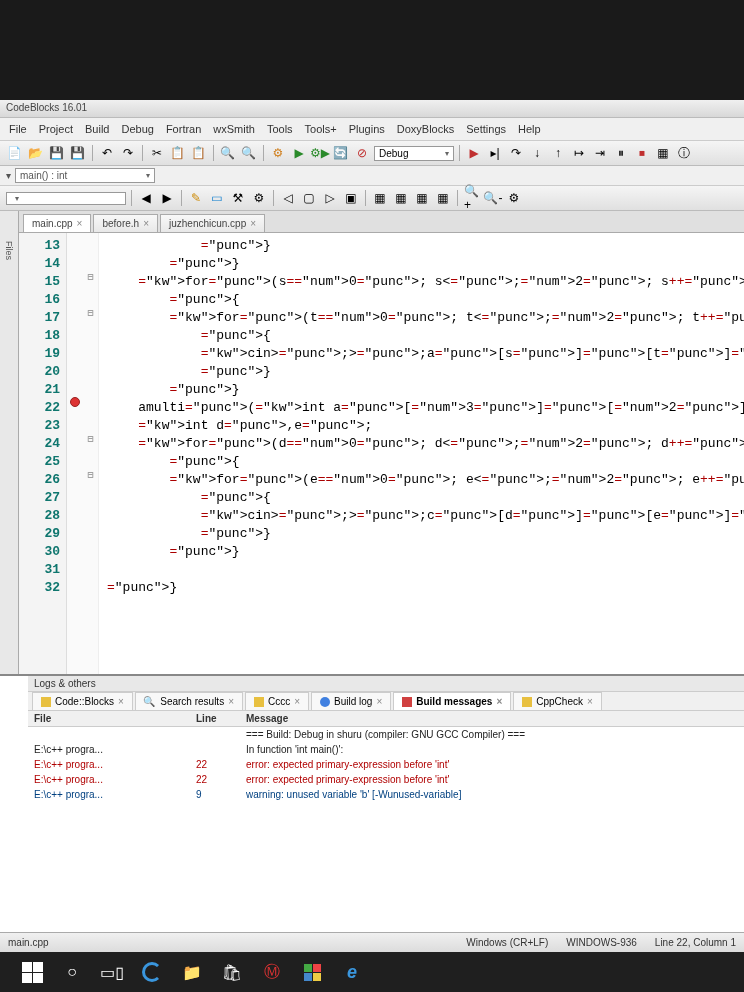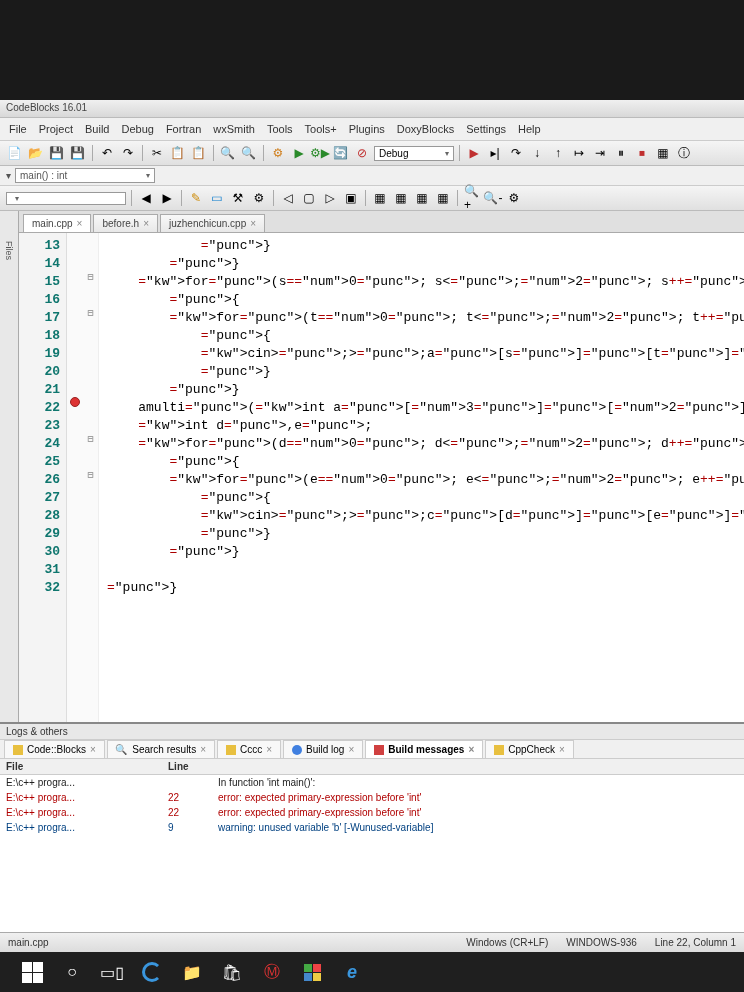--- a/index.html
+++ b/index.html
@@ -163,25 +163,26 @@
   }
   .marker-col div { height: 18px; line-height: 18px; text-align: center; }
   .bp { display:inline-block; width:10px; height:10px; background:#d33; border-radius:50%; border:1px solid #922; }
   .code-lines {
     flex: 1;
     padding: 4px 8px;
   }
   .code-lines div { height: 18px; line-height: 18px; white-space: pre; }
   .punc { color: #aa0000; }
   .logs-panel {
-    height: 210px;
+    height: 258px;
     background: #fff;
     border-top: 2px solid #888;
     display: flex;
     flex-direction: column;
+    padding-left: 28px;
   }
   .logs-title {
     font-size: 10px;
     padding: 2px 6px;
     background: #e8e8e8;
     border-bottom: 1px solid #ccc;
     color: #333;
   }
   .logs-tabs {
     display: flex;
@@ -500,22 +501,28 @@
       <div class="log-tab">
           <span class="log-ico ico-yellow"></span>
           <span>CppCheck</span>
           <span class="tab-close">×</span>
         </div>
     </div>
     <div class="log-table">
       <div class="log-head">
         <div class="col-file">File</div>
         <div class="col-line">Line</div>
+        <div class="col-msg">Message</div>
       </div>
       <div id="logrows">
+          <div class="log-row ">
+            <div class="col-file"></div>
+            <div class="col-line"></div>
+            <div class="col-msg">=== Build: Debug in shuru (compiler: GNU GCC Compiler) ===</div>
+          </div>
           <div class="log-row ">
             <div class="col-file">E:\c++ progra...</div>
             <div class="col-line"></div>
             <div class="col-msg">In function 'int main()':</div>
           </div>
           <div class="log-row err">
             <div class="col-file">E:\c++ progra...</div>
             <div class="col-line">22</div>
             <div class="col-msg">error: expected primary-expression before 'int'</div>
           </div>

